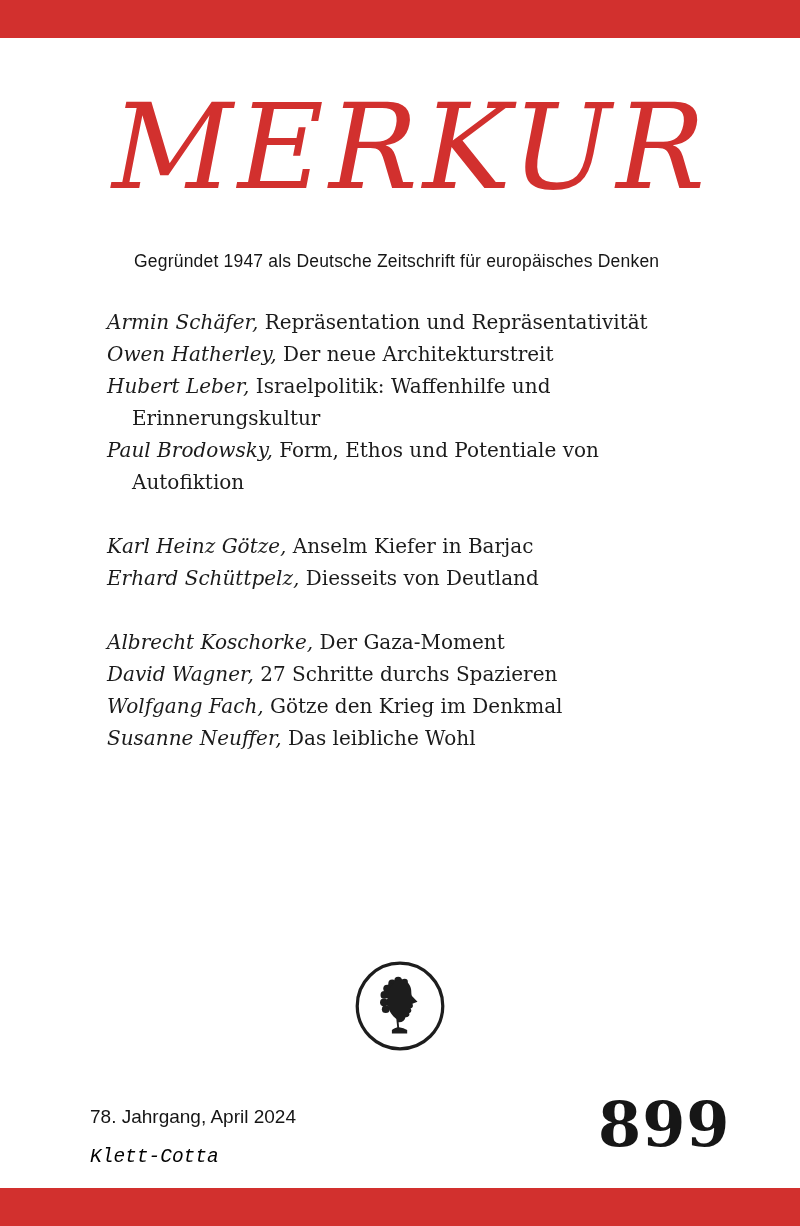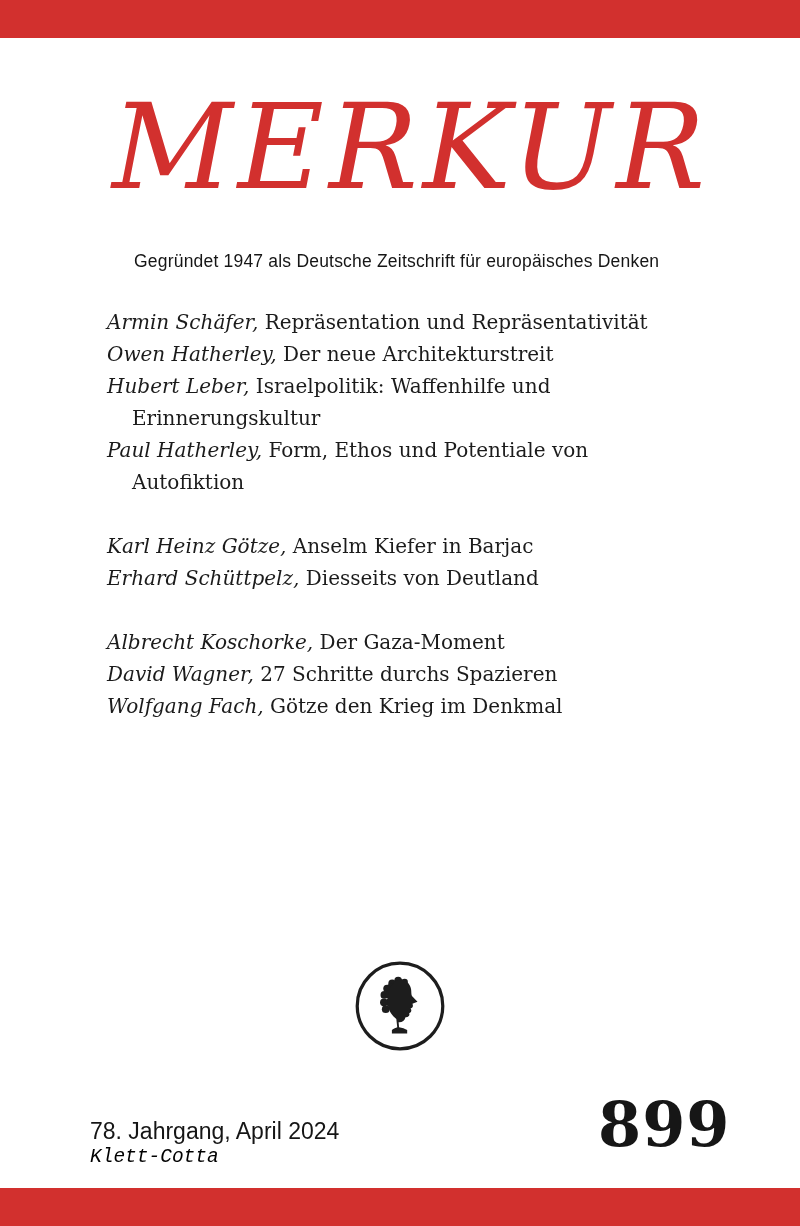--- a/index.html
+++ b/index.html
@@ -75,24 +75,23 @@
     width: 92px;
     height: 92px;
   }
   .logo svg { width: 100%; height: 100%; }
 
   .footer-edition {
     position: absolute;
     left: 90px;
     top: 1106px;
     font-family: "Liberation Sans", sans-serif;
-    font-size: 23px;
+    font-size: 19px;
     color: #151515;
     white-space: nowrap;
-    margin-top: 12px;
   }
   .footer-publisher {
     position: absolute;
     left: 90px;
     top: 1146px;
     font-family: Liberation Mono, monospace;
     font-style: italic;
     font-size: 19.5px;
     color: #000000;
     white-space: nowrap;
@@ -116,32 +115,33 @@
 
 <div class="masthead-title">MERKUR</div>
 <div class="masthead-subtitle">Gegründet 1947 als Deutsche Zeitschrift für europäisches Denken</div>
 
 <div class="toc">
 
   <div class="toc-group">
     <div class="toc-item"><span class="toc-author">Armin Schäfer,</span> <span class="toc-title">Repräsentation und Repräsentativität</span></div>
     <div class="toc-item"><span class="toc-author">Owen Hatherley,</span> <span class="toc-title">Der neue Architekturstreit</span></div>
     <div class="toc-item"><span class="toc-author">Hubert Leber,</span> <span class="toc-title">Israelpolitik: Waffenhilfe und Erinnerungskultur</span></div>
-    <div class="toc-item"><span class="toc-author">Paul Hatherley,</span> <span class="toc-title">Form, Ethos und Potentiale von Autofiktion</span></div>
+    <div class="toc-item"><span class="toc-author">Paul Brodowsky,</span> <span class="toc-title">Form, Ethos und Potentiale von Autofiktion</span></div>
   </div>
 
   <div class="toc-group">
     <div class="toc-item"><span class="toc-author">Karl Heinz Götze,</span> <span class="toc-title">Anselm Kiefer in Barjac</span></div>
     <div class="toc-item"><span class="toc-author">Erhard Schüttpelz,</span> <span class="toc-title">Diesseits von Deutland</span></div>
   </div>
 
   <div class="toc-group">
     <div class="toc-item"><span class="toc-author">Albrecht Koschorke,</span> <span class="toc-title">Der Gaza-Moment</span></div>
     <div class="toc-item"><span class="toc-author">David Wagner,</span> <span class="toc-title">27 Schritte durchs Spazieren</span></div>
     <div class="toc-item"><span class="toc-author">Wolfgang Fach,</span> <span class="toc-title">Götze den Krieg im Denkmal</span></div>
+    <div class="toc-item"><span class="toc-author">Susanne Neuffer,</span> <span class="toc-title">Das leibliche Wohl</span></div>
   </div>
 
 </div>
 
 <div class="logo">
   <svg viewBox="0 0 100 100" aria-hidden="true">
     <circle cx="50" cy="50" r="46.5" fill="none" stroke="#1d1d1d" stroke-width="3.5"></circle>
     <g fill="#1d1d1d">
 
       <circle cx="48" cy="22.5" r="4.2"></circle>

